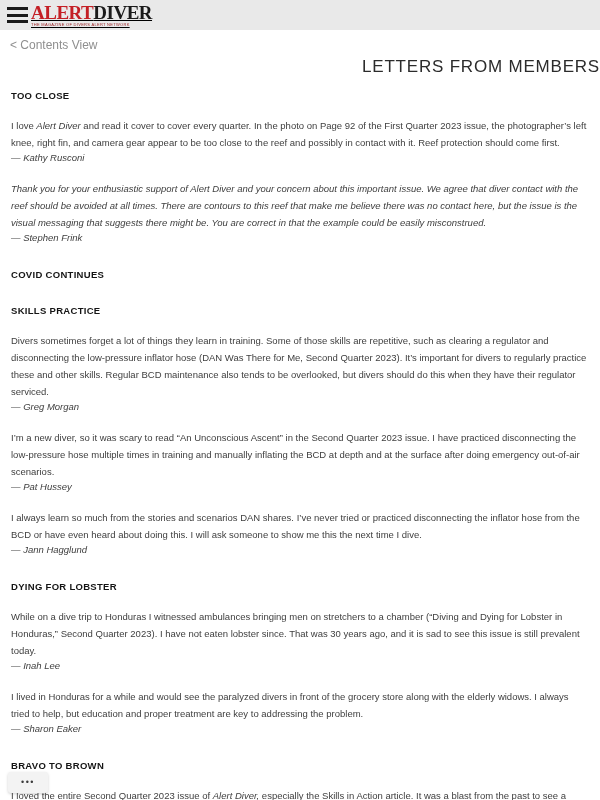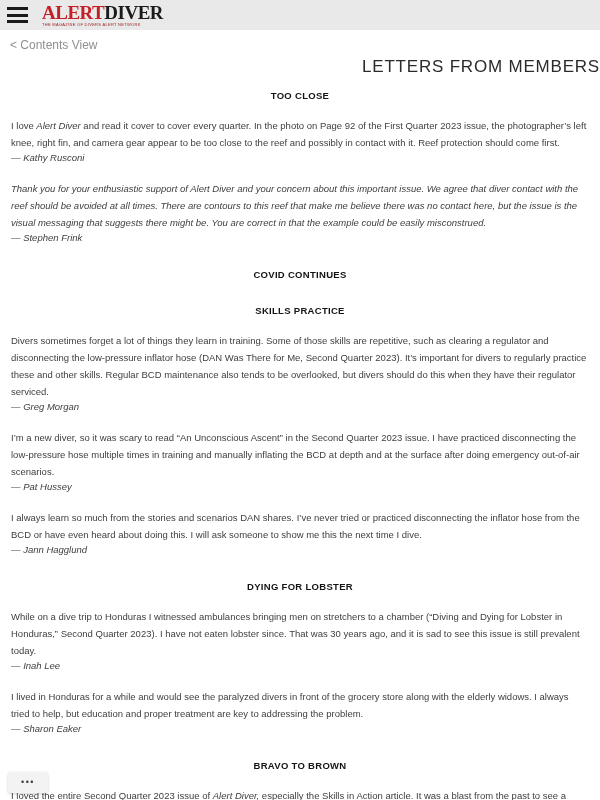--- a/index.html
+++ b/index.html
@@ -15,21 +15,21 @@
   .topbar {
     height: 30px; background: #e9e9e9;
     display: flex; align-items: center;
   }
   .hamburger {
     border: none; background: transparent; cursor: pointer;
     margin-left: 7px; width: 22px; height: 16px;
     display: flex; flex-direction: column; justify-content: space-between;
   }
   .hamburger span { display: block; width: 21px; height: 3px; background: #1a1a1a; }
-  .logo { margin-left: 13px; cursor: pointer; line-height: 1; }
+  .logo { margin-left: 2px; cursor: pointer; line-height: 1; text-decoration: underline; }
   .logo-text {
     font-family: "Liberation Serif", "DejaVu Serif", serif;
     font-weight: 700; font-size: 19px; letter-spacing: -0.5px; line-height: 1;
   }
   .logo-alert { color: #c41f25; }
   .logo-diver { color: #1a1a1a; }
   .logo-tagline {
     font-size: 4px; letter-spacing: 0.3px; color: #9b2023; margin-top: 1px;
     white-space: nowrap;
   }
@@ -41,21 +41,21 @@
   }
   h1.page-title {
     text-align: right; margin: 4px 0 0 0;
     font-size: 17px; font-weight: 400; color: #2b2b2b; letter-spacing: 0.8px;
   }
 
   
   main { padding: 0 11px; }
   h2.section-heading {
     font-size: 9.5px; font-weight: 700; color: #141414;
-    letter-spacing: 0.3px; margin: 25px 0 0 0; text-align: center;
+    letter-spacing: 0.3px; margin: 25px 0 0 0;
   }
   main section:first-of-type h2.section-heading { margin-top: 13px; }
   .letter { margin-top: 16px; }
   .letter-text {
     font-size: 9.5px; line-height: 17px; color: #404040;
   }
   .letter-text em { font-style: italic; }
   .author {
     font-size: 9.5px; line-height: 13px; color: #404040; font-style: italic;
   }

